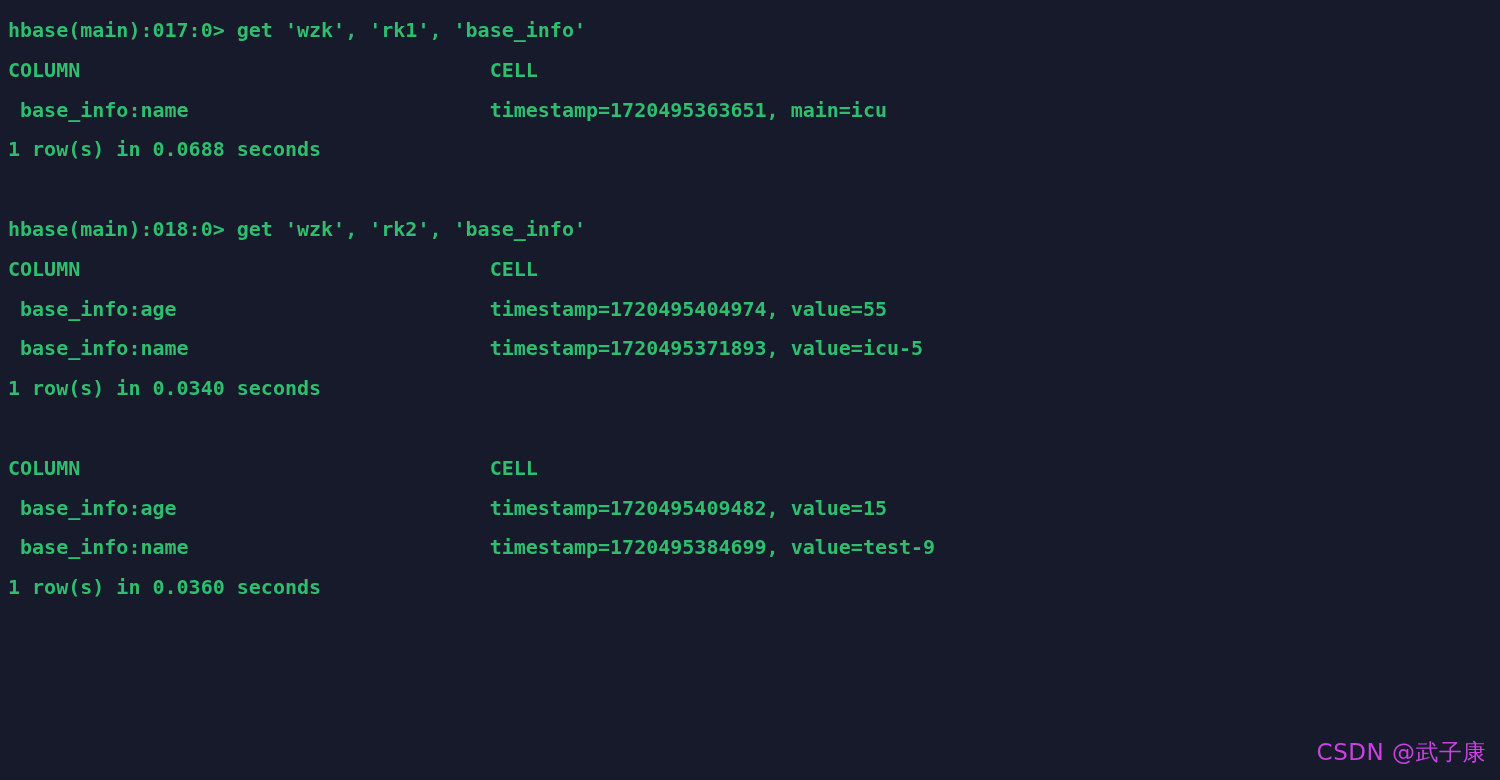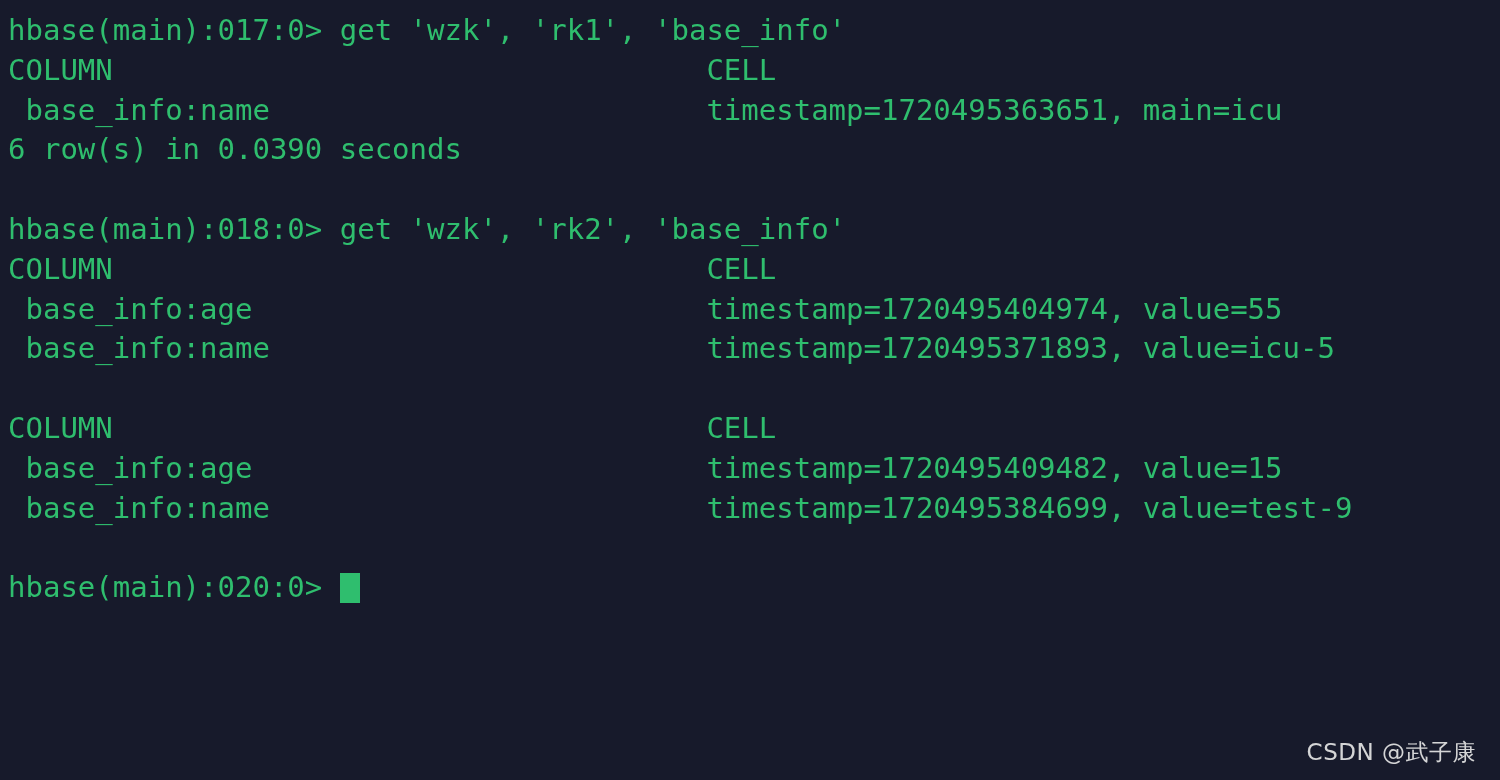--- a/index.html
+++ b/index.html
@@ -20,74 +20,76 @@
     left: 0;
     top: 0;
     padding: 11px 0 0 8px;
     box-sizing: border-box;
     width: 1500px;
   }
   .line {
     height: 39.8px;
     line-height: 39.8px;
     white-space: pre;
-    font-size: 29px;
+    font-size: 20px;
     letter-spacing: 0px;
     color: #2fbe6e;
     font-family: "DejaVu Sans Mono", "Liberation Mono", monospace;
+    font-weight: bold;
   }
   .line.blank {
     color: transparent;
   }
   .cursor-line {
     position: relative;
   }
   .cursor-block {
     display: inline-block;
     width: 20px;
     height: 30px;
     background: #2fbe6e;
     vertical-align: -6px;
   }
   #watermark {
     position: absolute;
-    right: 24px;
+    right: 14px;
     bottom: 12px;
-    color: #e5e5e5;
+    color: #d946ef;
     font-size: 23px;
     font-family: "DejaVu Sans", "Liberation Sans", sans-serif;
     letter-spacing: 0.5px;
     white-space: pre;
     opacity: 0.92;
     margin-left: 17px;
   }
 </style>
 </head>
 <body>
 
 <div id="terminal">
 
   <div id="screen">
 
     <div class="line">hbase(main):017:0&gt; get 'wzk', 'rk1', 'base_info'</div>
     <div class="line">COLUMN                                  CELL</div>
     <div class="line"> base_info:name                         timestamp=1720495363651, main=icu</div>
-    <div class="line">6 row(s) in 0.0390 seconds</div>
+    <div class="line">1 row(s) in 0.0688 seconds</div>
     <div class="line blank"></div>
 
     <div class="line">hbase(main):018:0&gt; get 'wzk', 'rk2', 'base_info'</div>
     <div class="line">COLUMN                                  CELL</div>
     <div class="line"> base_info:age                          timestamp=1720495404974, value=55</div>
     <div class="line"> base_info:name                         timestamp=1720495371893, value=icu-5</div>
+    <div class="line">1 row(s) in 0.0340 seconds</div>
     <div class="line blank"></div>
 
     <div class="line">COLUMN                                  CELL</div>
     <div class="line"> base_info:age                          timestamp=1720495409482, value=15</div>
     <div class="line"> base_info:name                         timestamp=1720495384699, value=test-9</div>
+    <div class="line">1 row(s) in 0.0360 seconds</div>
     <div class="line blank"></div>
 
-    <div class="line cursor-line"><span>hbase(main):020:0&gt; </span><span class="cursor-block"></span></div>
 
   </div>
 
   <div id="watermark">CSDN @武子康</div>
 
 </div>
 
 </body></html>

